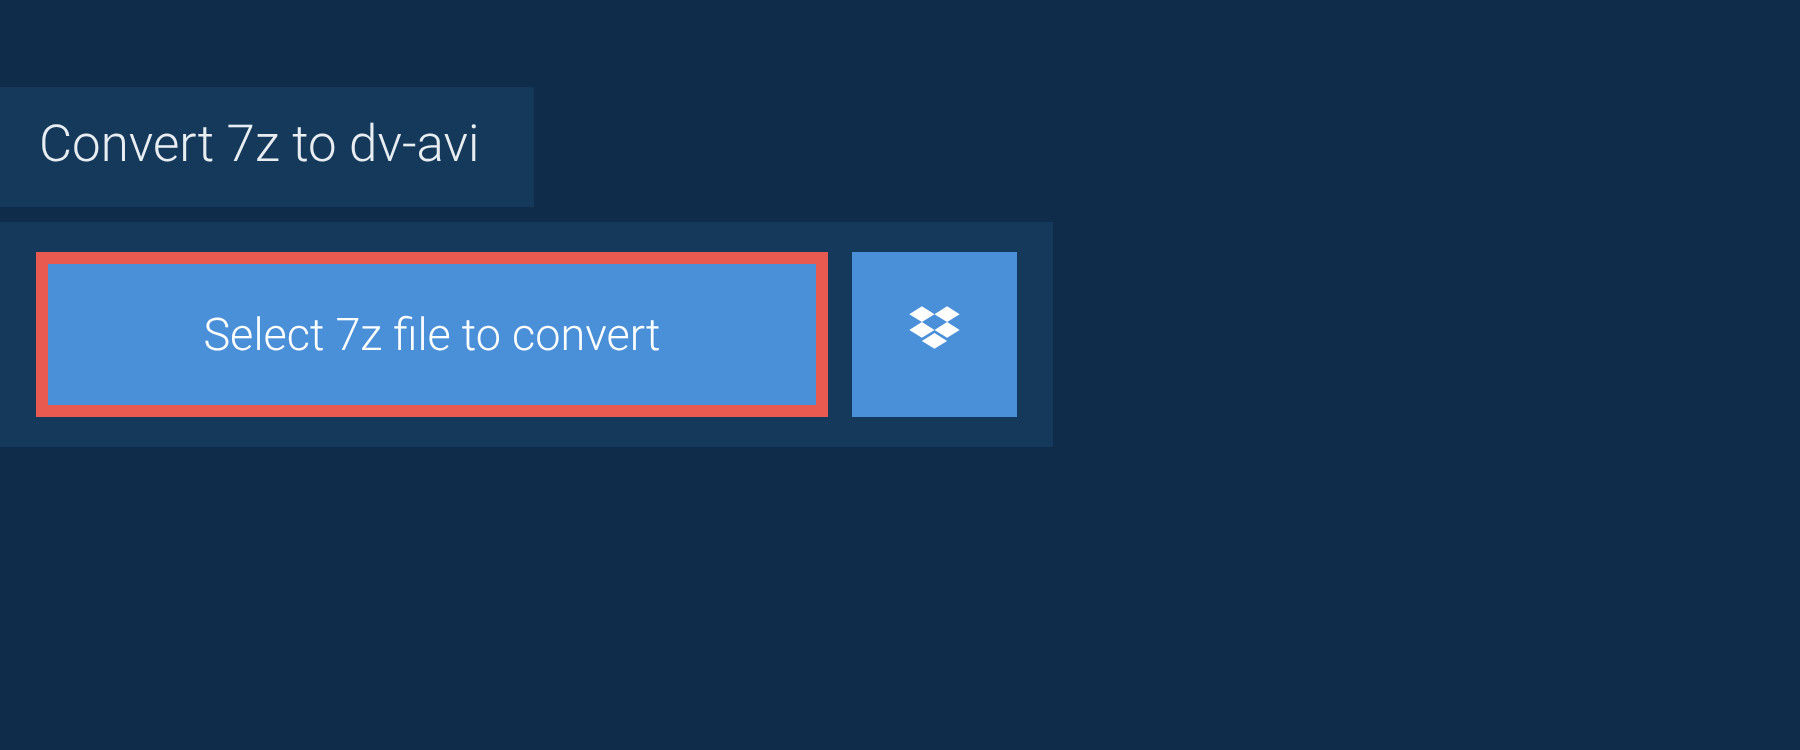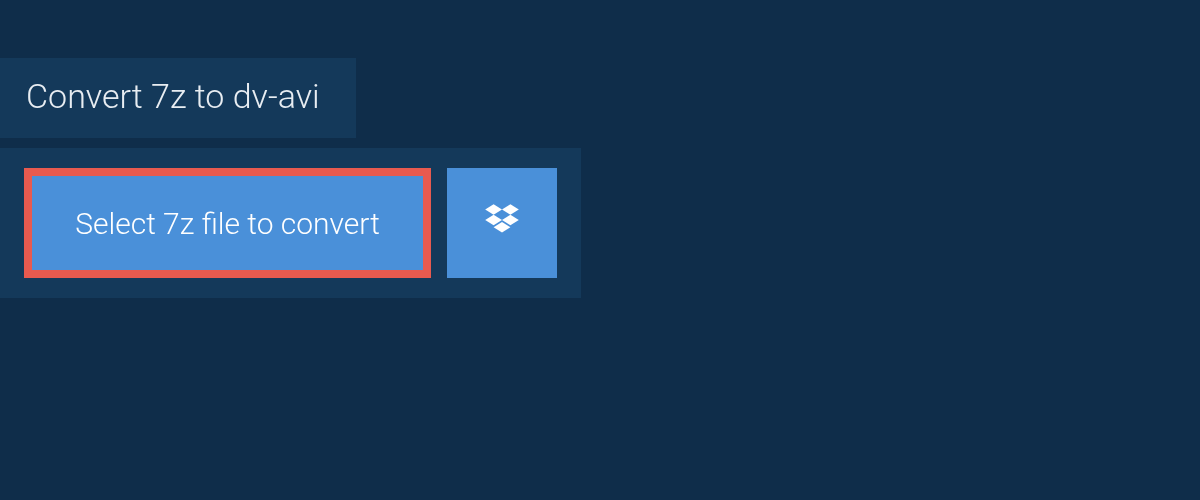--- a/index.html
+++ b/index.html
@@ -24,21 +24,21 @@
       color: #e8edf2;
       font-size: 34px;
       font-weight: 300;
       padding: 18px 36px 22px 26px;
       display: inline-block;
     }
     .dropzone {
       position: absolute;
       top: 148px;
       left: 0;
-      width: 581px;
+      width: 702px;
       height: 150px;
       background: #14395a;
       display: flex;
       align-items: center;
       padding: 20px 24px;
       gap: 16px;
     }
     .select-button {
       flex: 1;
       height: 110px;

